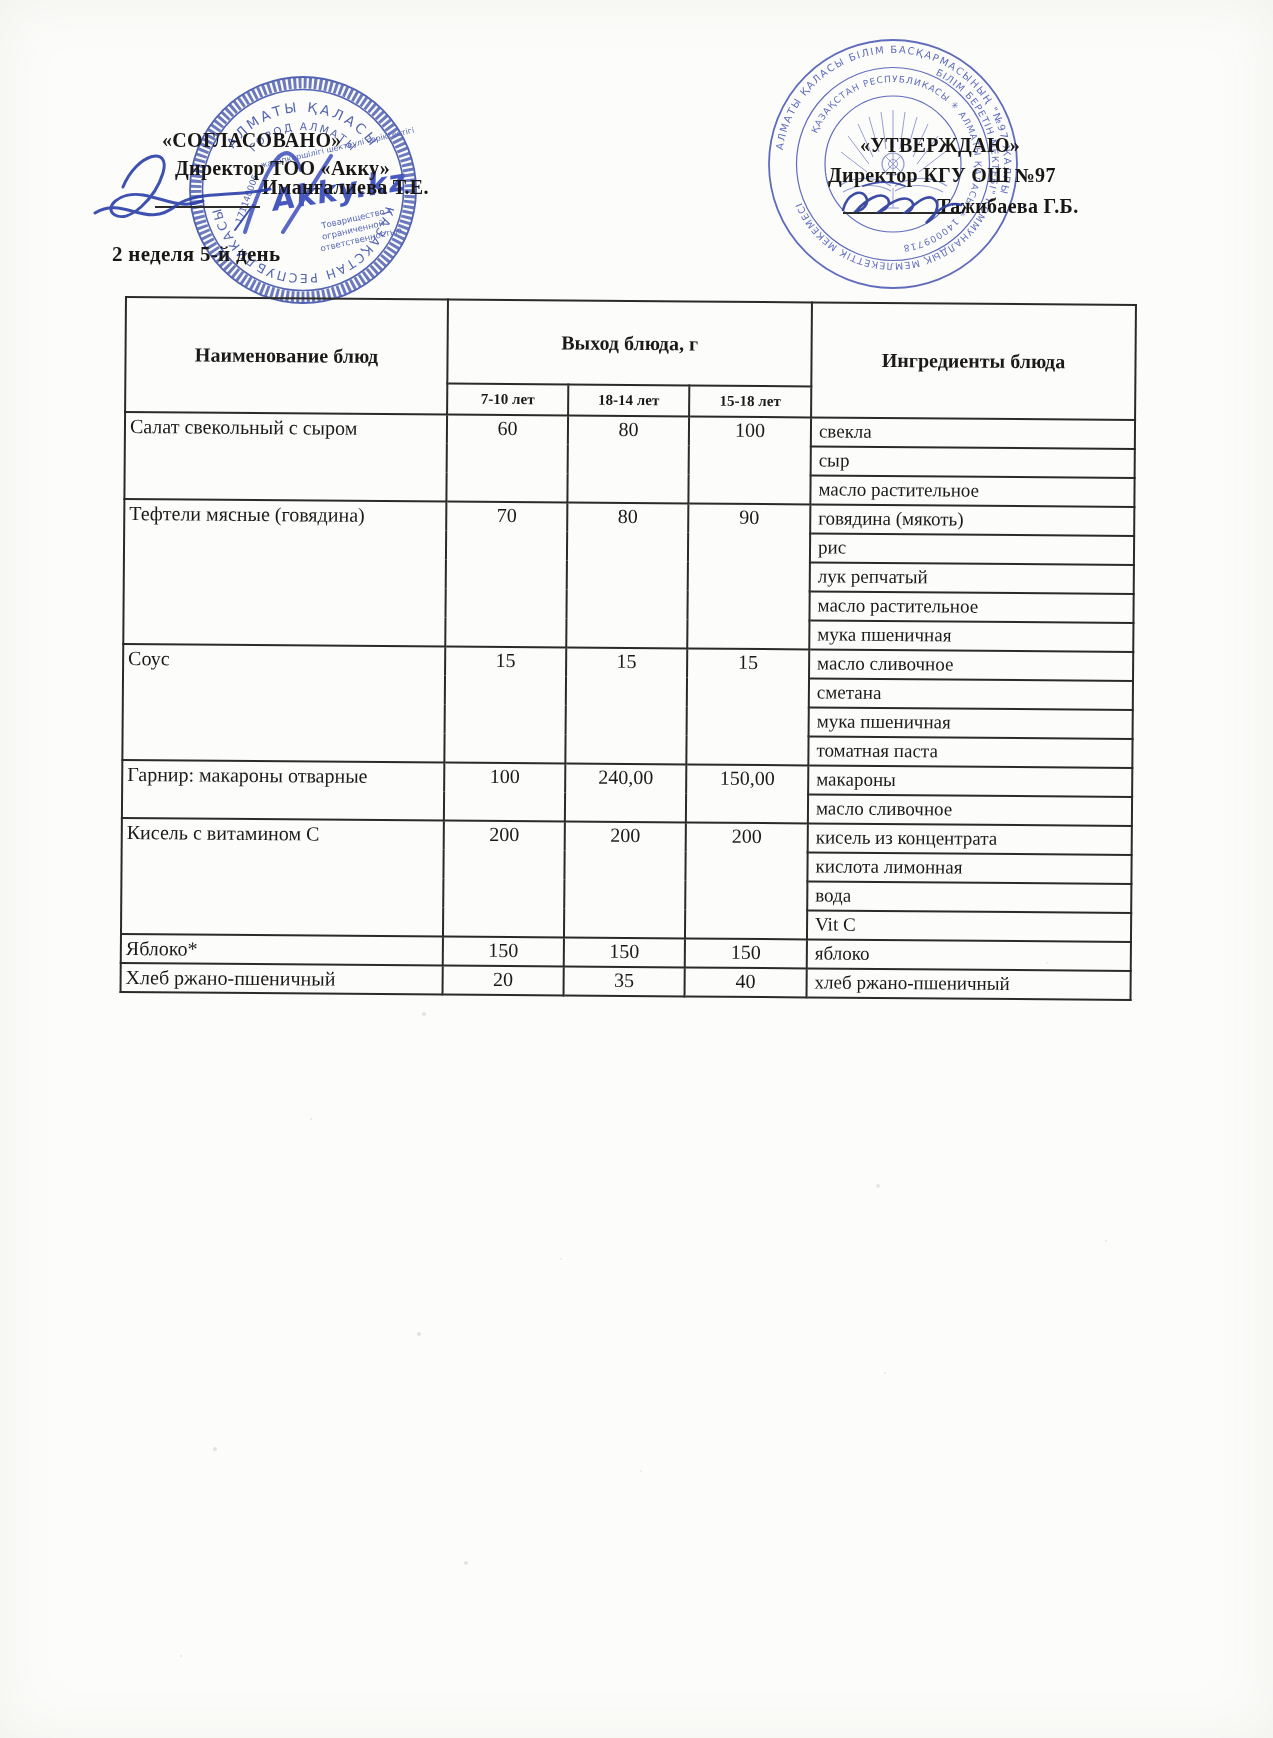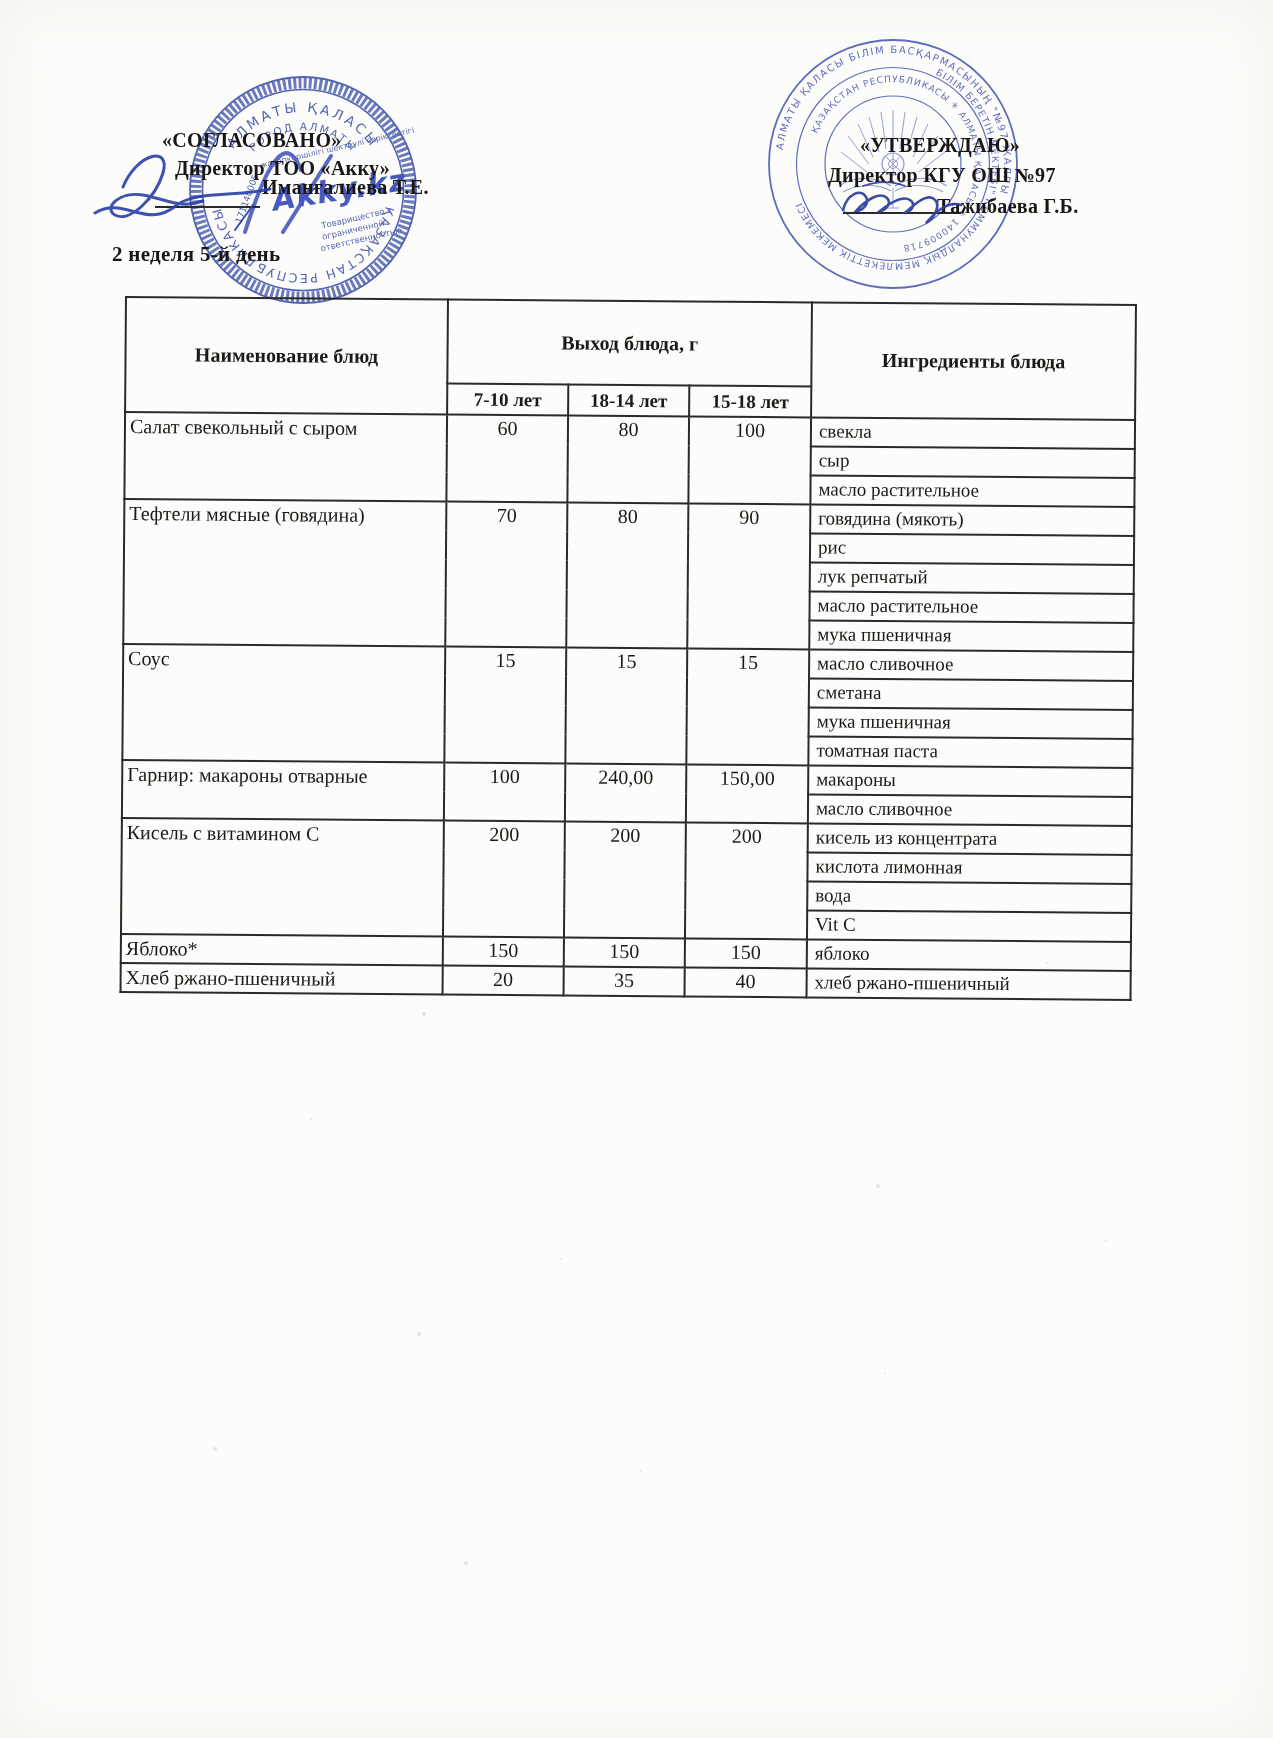--- a/index.html
+++ b/index.html
@@ -34,21 +34,21 @@
     transform:rotate(0.45deg);transform-origin:0 0;
     z-index:3;table-layout:fixed;
   }
   .menu-table th,.menu-table td{
     border:2px solid #2b2a28;padding:0;
   }
   .menu-table thead th{
     font-size:20px;font-weight:bold;text-align:center;vertical-align:middle;
   }
   .menu-table .h-main{height:84px;}
-  .menu-table .h-sub th{height:29px;font-size:19px;}
+  .menu-table .h-sub th{height:29px;font-size:15px;}
   .menu-table tbody tr{height:29px;}
   td.dish{
     font-size:20px;text-align:left;vertical-align:top;
     padding:1px 2px 0 4px;line-height:1.2;
   }
   td.val{
     font-size:20px;text-align:center;vertical-align:top;padding-top:1px;
   }
   td.ing{
     font-size:19px;text-align:left;vertical-align:middle;

